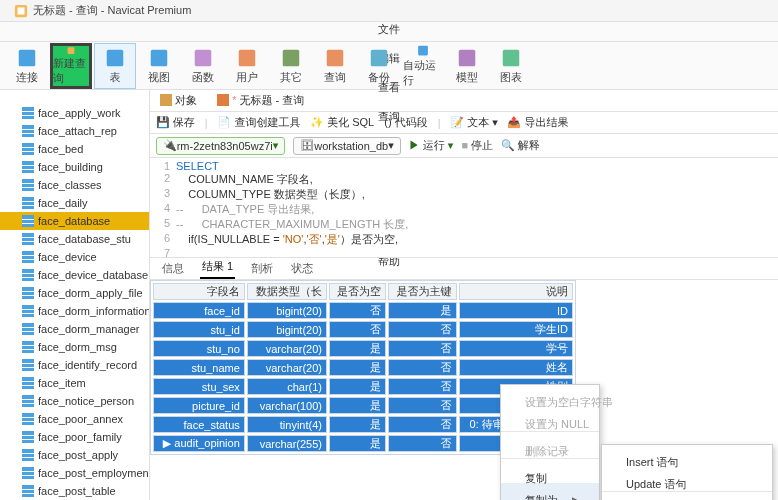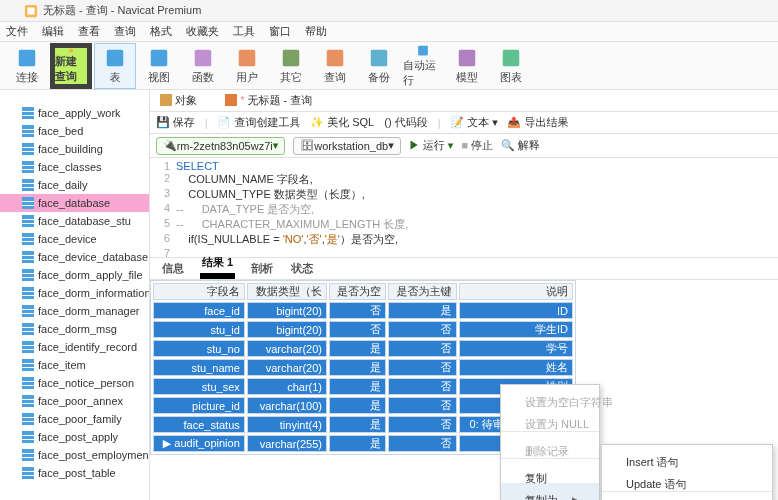--- a/index.html
+++ b/index.html
@@ -1,51 +1,51 @@
 <!DOCTYPE html>
 <html><head>
 <meta charset="utf-8">
 <style>
 * { margin:0; padding:0; box-sizing:border-box; font-family:"Microsoft YaHei","Segoe UI",sans-serif; font-size:11px; color:#333; }
 body { background:#fff; width:778px; height:500px; overflow:hidden; position:relative; }
-.titlebar { height:22px; background:#f5f5f5; border-bottom:1px solid #e0e0e0; display:flex; align-items:center; padding:0 24px; }
+.titlebar { height:22px; background:#f5f5f5; border-bottom:1px solid #e0e0e0; display:flex; align-items:center; padding:0 14px; }
 .titlebar .ico { width:14px; height:14px; margin-right:5px; }
 .titlebar .txt { font-size:11px; color:#444; }
-.menubar { height:20px; background:#fafafa; border-bottom:1px solid #e0e0e0; display:flex; align-items:center; padding:0 6px; gap:14px; }
+.menubar { height:20px; background:#fafafa; border-bottom:1px solid #e0e0e0; display:flex; align-items:center; padding:0 6px; gap:14px;flex-direction:column; }
 .menubar span { color:#333; cursor:default; }
 .toolbar { height:48px; background:#fafafa; border-bottom:1px solid #e0e0e0; display:flex; align-items:center; padding:0 6px; gap:2px; }
 .tbtn { display:flex; flex-direction:column; align-items:center; justify-content:center; height:46px; width:42px; border:1px solid transparent; }
 .tbtn.sel { background:#eaf4fd; border:1px solid #a5cce8; }
-.tbtn.new { background:#bef264; border:5px solid #404040;font-weight:bold; }
+.tbtn.new { background:#22c55e; border:3px solid #404040; }
 .tbtn .tico { width:22px; height:22px; }
 .tbtn .tlbl { font-size:11px; color:#444; margin-top:1px; }
 .main { display:flex; height:410px; }
 .sidebar { width:150px; border-right:1px solid #e0e0e0; overflow:hidden; padding:14px 0; }
 .sidebar .row { display:flex; align-items:center; height:18px; padding-left:22px; cursor:default; white-space:nowrap; }
-.sidebar .row.sel { background:#f9a8d4; }
+.sidebar .row.sel { background:#eab308; }
 .sidebar .row .sico { width:12px; height:12px; margin-right:4px; flex-shrink:0; }
 .content { flex:1; display:flex; flex-direction:column; }
-.tabs { height:22px; border-bottom:1px solid #e0e0e0; display:flex; align-items:flex-end; padding-left:6px; gap:20px; }
+.tabs { height:22px; border-bottom:1px solid #e0e0e0; display:flex; align-items:flex-end; padding-left:6px; gap:12px; }
 .tabs .tab { font-size:11px; padding:3px 4px; }
 .tabs .tab .dot { color:#e88; }
 .bar1 { height:22px; border-bottom:1px solid #e0e0e0; display:flex; align-items:center; gap:10px; padding:0 6px; font-size:11px; }
 .bar1 .sep { color:#ccc; }
 .bar2 { height:24px; border-bottom:1px solid #e0e0e0; display:flex; align-items:center; gap:8px; padding:0 6px; }
 .pill { height:18px; border:1px solid #8fc77a; border-radius:3px; padding:0 6px; display:flex; align-items:center; color:#2a6d1c; background:#f4fbf1; }
 .pill.grey { border-color:#bbb; color:#333; background:#fafafa; }
 .run { color:#2a6d1c; }
 .stop { color:#aaa; }
 .editor { height:100px; background:#fff; font-family:Consolas,monospace; font-size:11px; padding:2px 0; border-bottom:1px solid #e0e0e0; overflow:hidden; }
 .editor .ln { display:flex; }
 .editor .gut { width:26px; text-align:right; color:#aaa; padding-right:6px; user-select:none; }
 .editor .code { white-space:pre; }
 .kw { color:#1f6fbf; } .str { color:#b35c00; } .cm { color:#999; }
 .rtabs { height:22px; border-bottom:1px solid #e0e0e0; display:flex; align-items:flex-end; gap:14px; padding-left:10px; }
-.rtabs span { padding:3px 2px; color:#555;font-weight:bold; }
-.rtabs .act { color:#111; border-bottom:6px solid #000000; }
+.rtabs span { padding:3px 2px; color:#555; }
+.rtabs .act { color:#111; border-bottom:2px solid #000000; }
 .grid { width:426px; border:1px solid #c9d7e5; }
 .grid th, .grid td { border:1px solid #c9d7e5; height:17px; text-align:right; padding:0 4px; font-size:11px; white-space:nowrap; }
 .grid th { background:#f0f3f6; font-weight:normal; color:#333; }
 .grid tr.selRow td { background:#2d7fd1; color:#fff; }
 .ctx { position:absolute; background:#fff; border:1px solid #ccc; box-shadow:2px 2px 6px rgba(0,0,0,.2); z-index:10; }
 .ctx .mi { height:22px; display:flex; align-items:center; padding:12px 20px 0 24px; cursor:default; white-space:nowrap; }
 .ctx .mi.hl { background:#e6eef7; }
 .ctx .mi.dis { color:#aaa; }
 .ctx .mi .arrow { margin-left:auto; font-size:9px; color:#666; }
 .ctx hr { border:none; border-top:1px solid #e6e6e6; margin:2px 0; }
@@ -159,20 +159,28 @@
           <rect y="8" width="12" height="1" fill="#fff"></rect>
         </svg>
         <span>face_apply_work</span>
       </div>
       <div class="row">
         <svg class="sico" viewBox="0 0 12 12">
           <rect width="12" height="12" fill="#4aa3e0"></rect>
           <rect y="4" width="12" height="1" fill="#fff"></rect>
           <rect y="8" width="12" height="1" fill="#fff"></rect>
         </svg>
+        <span>face_attach_rep</span>
+      </div>
+      <div class="row">
+        <svg class="sico" viewBox="0 0 12 12">
+          <rect width="12" height="12" fill="#4aa3e0"></rect>
+          <rect y="4" width="12" height="1" fill="#fff"></rect>
+          <rect y="8" width="12" height="1" fill="#fff"></rect>
+        </svg>
         <span>face_bed</span>
       </div>
       <div class="row">
         <svg class="sico" viewBox="0 0 12 12">
           <rect width="12" height="12" fill="#4aa3e0"></rect>
           <rect y="4" width="12" height="1" fill="#fff"></rect>
           <rect y="8" width="12" height="1" fill="#fff"></rect>
         </svg>
         <span>face_building</span>
       </div>
@@ -365,21 +373,21 @@
         <div class="ln">
           <span class="gut">2</span>
           <span class="code ">    COLUMN_NAME 字段名,</span>
         </div>
         <div class="ln">
           <span class="gut">3</span>
           <span class="code ">    COLUMN_TYPE 数据类型（长度）,</span>
         </div>
         <div class="ln">
           <span class="gut">4</span>
-          <span class="code cm">--      DATA_TYPE 是否为空,</span>
+          <span class="code cm">--      DATA_TYPE 导出结果,</span>
         </div>
         <div class="ln">
           <span class="gut">5</span>
           <span class="code cm">--      CHARACTER_MAXIMUM_LENGTH 长度,</span>
         </div>
         <div class="ln">
           <span class="gut">6</span>
           <span class="code ">    if(IS_NULLABLE = <span class="str">'NO'</span>,<span class="str">'否'</span>,<span class="str">'是'</span>）是否为空,</span>
         </div>
         <div class="ln">

